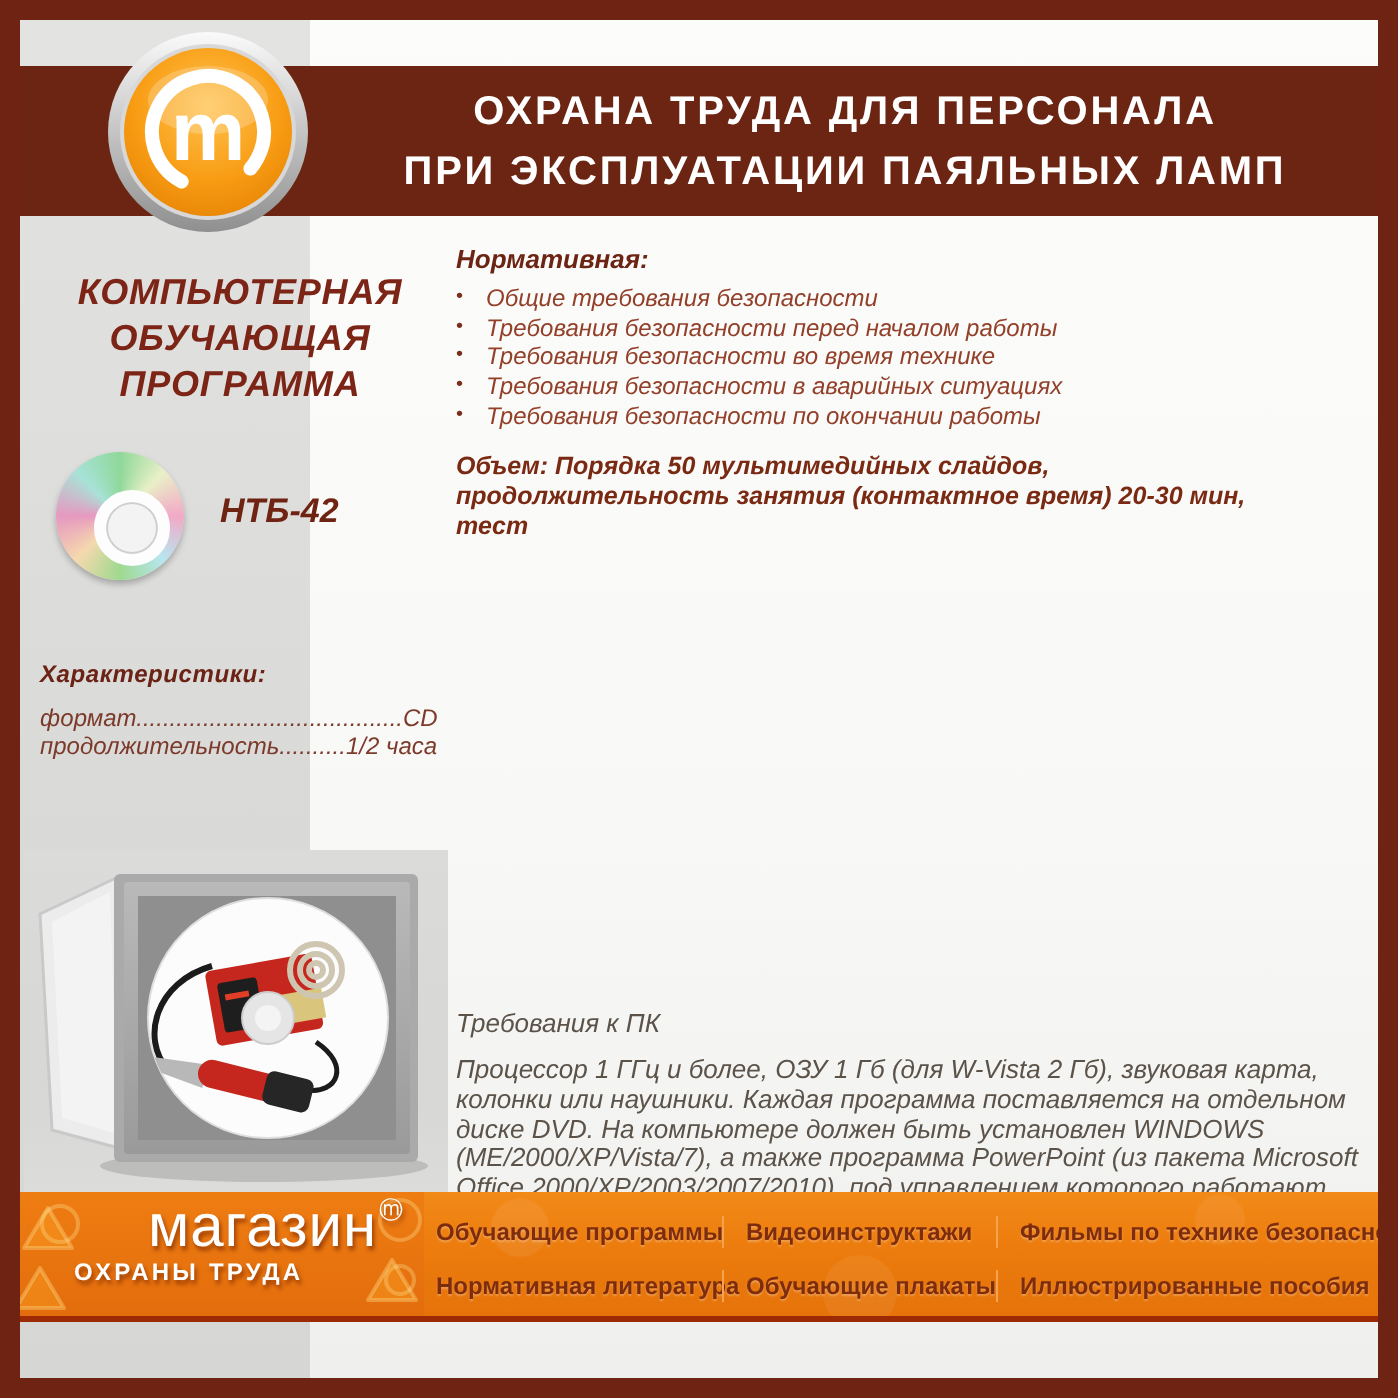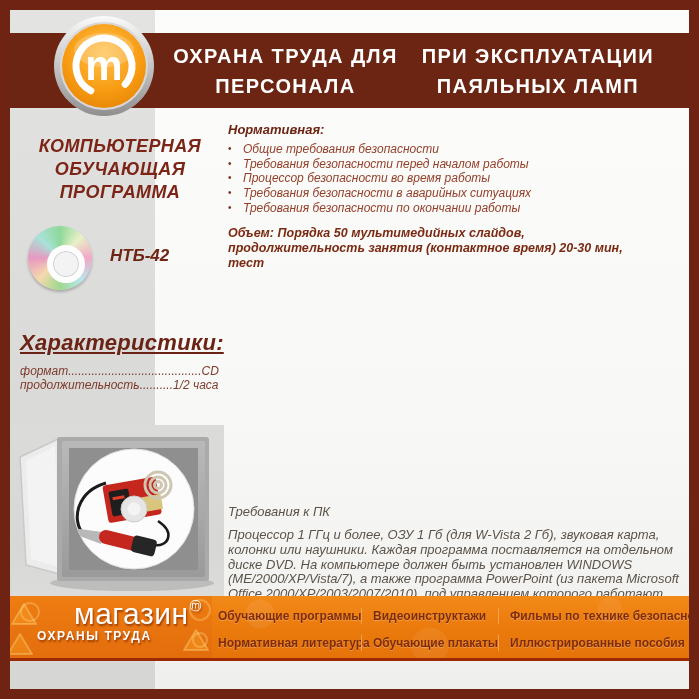--- a/index.html
+++ b/index.html
@@ -7,35 +7,35 @@
           font-family:"Liberation Sans",sans-serif;background:#fff;}
   .frame{position:absolute;inset:0;border:10px solid #6f2413;box-sizing:border-box;z-index:50;pointer-events:none;}
   .page{position:absolute;left:10px;top:10px;width:679px;height:679px;
         background:linear-gradient(180deg,#fcfcfb 0%,#f8f8f6 60%,#efefed 100%);overflow:hidden;}
   
   .sidebar{position:absolute;left:0;top:0;width:145px;height:679px;
            background:linear-gradient(180deg,#e3e3e2 0%,#dadad9 55%,#d6d6d5 100%);}
   
   .band{position:absolute;left:0;top:23px;width:679px;height:75px;background:#6b2512;z-index:2;}
   .title{position:absolute;left:160px;top:23px;width:505px;height:75px;z-index:3;
-         display:flex;justify-content:center;align-items:center;
+         display:flex;flex-direction:column;justify-content:center;align-items:center;
          color:#ffffff;font-weight:bold;font-size:20px;letter-spacing:1.4px;line-height:30px;text-align:center;}
   .logo{position:absolute;left:42px;top:4px;width:104px;height:104px;z-index:4;}
   
   .prog{position:absolute;left:-30px;top:125px;width:280px;text-align:center;z-index:5;
         color:#7c2517;font-weight:bold;font-style:italic;font-size:18px;line-height:23px;letter-spacing:.4px;}
   .discrow{position:absolute;left:0;top:214px;width:240px;height:70px;z-index:5;}
   .disc{position:absolute;left:18px;top:2px;width:64px;height:64px;border-radius:50%;
         background:conic-gradient(#8fd89a,#e9f0c8,#f2a9c6,#b7e6ef,#9fd98f,#f5d9ae,#e799c0,#a8e2d8,#8fd89a);
         box-shadow:0 2px 3px rgba(0,0,0,.25);}
   .disc::after{content:"";position:absolute;left:50%;top:50%;width:26px;height:26px;margin:-13px 0 0 -13px;
         border-radius:50%;background:#f3f3f3;border:6px solid #fdfdfd;box-shadow:inset 0 0 0 1px #cfcfcf;}
   .code{position:absolute;left:100px;top:22px;color:#6f2413;font-weight:bold;font-style:italic;font-size:17px;}
   .chars{position:absolute;left:10px;top:320px;width:200px;z-index:5;}
-  .chars-title{color:#6b2315;font-weight:bold;font-style:italic;font-size:22px;letter-spacing:.3px;text-decoration:underline;}
+  .chars-title{color:#6b2315;font-weight:bold;font-style:italic;font-size:12px;letter-spacing:.3px;}
   .chars-line{color:#7c3a2b;font-style:italic;font-size:12px;line-height:13.5px;white-space:nowrap;}
   .chars-list{margin-top:9px;}
   
   .case{position:absolute;left:2px;top:415px;width:212px;height:172px;z-index:4;
         background:linear-gradient(180deg,#dbdbda 0%,#d7d7d6 70%,#dcdcdb 100%);}
   
   .toc{position:absolute;left:218px;top:112px;width:440px;z-index:5;}
   .toc-title{color:#6c2413;font-weight:bold;font-style:italic;font-size:13px;margin-bottom:5px;}
   .toc-item{color:#93402a;font-style:italic;font-size:12px;line-height:14.7px;display:flex;}
   .toc-item .b{width:15px;color:#7a2f1c;font-style:normal;font-size:10px;line-height:14.7px;flex:none;}
@@ -172,21 +172,21 @@
         <div class="toc-item">
             <span class="b">•</span>
             <span>Общие требования безопасности</span>
           </div>
         <div class="toc-item">
             <span class="b">•</span>
             <span>Требования безопасности перед началом работы</span>
           </div>
         <div class="toc-item">
             <span class="b">•</span>
-            <span>Процессор безопасности во время работы</span>
+            <span>Требования безопасности во время технике</span>
           </div>
         <div class="toc-item">
             <span class="b">•</span>
             <span>Требования безопасности в аварийных ситуациях</span>
           </div>
         <div class="toc-item">
             <span class="b">•</span>
             <span>Требования безопасности по окончании работы</span>
           </div>
       </div>

